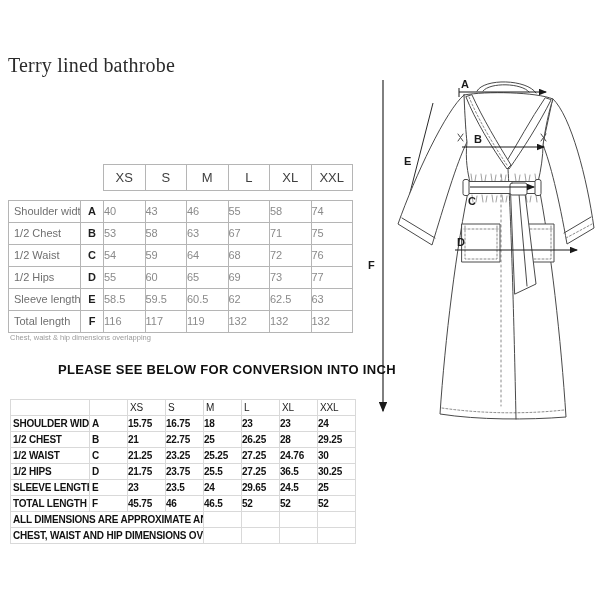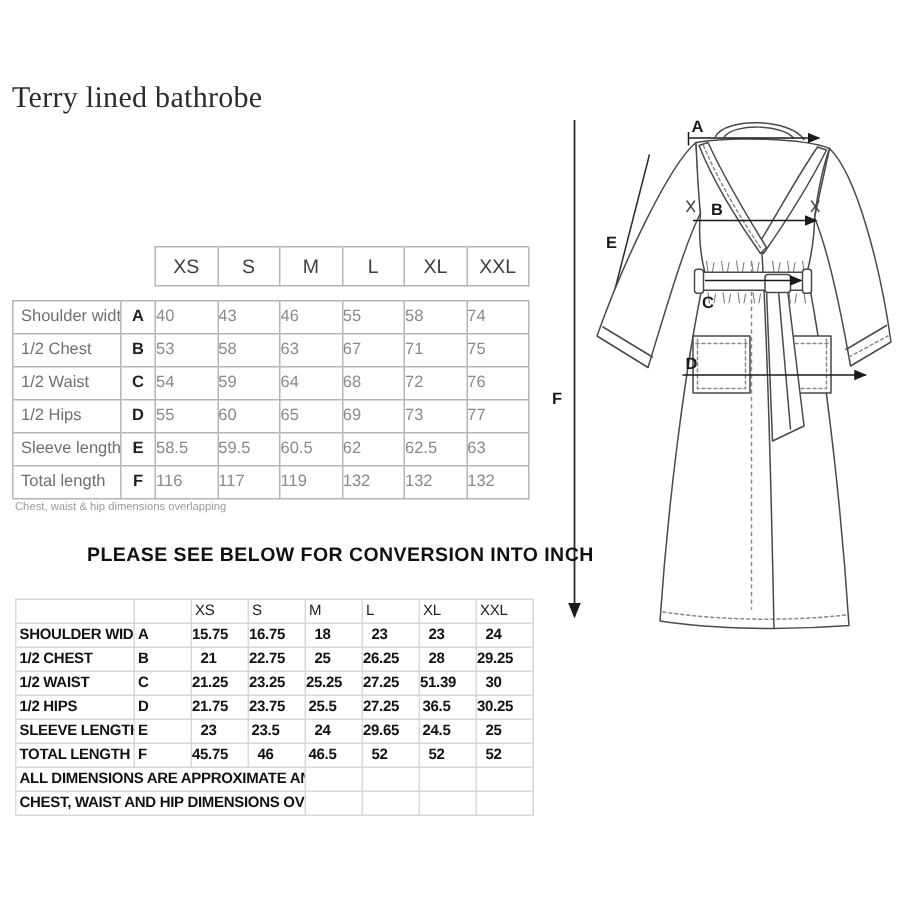--- a/index.html
+++ b/index.html
@@ -53,21 +53,21 @@
     font-size:10px;color:#121212;
   }
   .inch-table .c{
     height:15px;line-height:15px;
     border-right:1px solid #d9d9d9;border-bottom:1px solid #d9d9d9;
     white-space:nowrap;overflow:hidden;letter-spacing:-.2px;
   }
   .inch-table .hdr{font-weight:normal;color:#222;padding-left:2px;}
   .inch-table .lab{font-weight:bold;padding-left:2px;}
   .inch-table .let{font-weight:bold;padding-left:2px;}
-  .inch-table .val{font-weight:bold;text-align:center;padding-right:15px;}
+  .inch-table .val{font-weight:bold;text-align:left;padding-right:15px;}
   .inch-table .note{grid-column:span 4;font-weight:bold;padding-left:2px;}
   
   .robe-wrap{position:absolute;left:358px;top:48px;width:242px;height:392px;}
   svg text{font-family:"Liberation Sans",sans-serif;font-size:11px;font-weight:bold;fill:#1a1a1a;}
 </style>
 </head>
 <body>
 
 <div class="title">
   <div>Terry lined bathrobe</div>
@@ -237,21 +237,21 @@
     <div class="c val">25</div>
     <div class="c val">26.25</div>
     <div class="c val">28</div>
     <div class="c val">29.25</div>
     <div class="c lab">1/2 WAIST</div>
     <div class="c let">C</div>
     <div class="c val">21.25</div>
     <div class="c val">23.25</div>
     <div class="c val">25.25</div>
     <div class="c val">27.25</div>
-    <div class="c val">51.39</div>
+    <div class="c val">24.76</div>
     <div class="c val">30</div>
     <div class="c lab">1/2 HIPS</div>
     <div class="c let">D</div>
     <div class="c val">21.75</div>
     <div class="c val">23.75</div>
     <div class="c val">25.5</div>
     <div class="c val">27.25</div>
     <div class="c val">36.5</div>
     <div class="c val">30.25</div>
     <div class="c lab">SLEEVE LENGTH</div>

